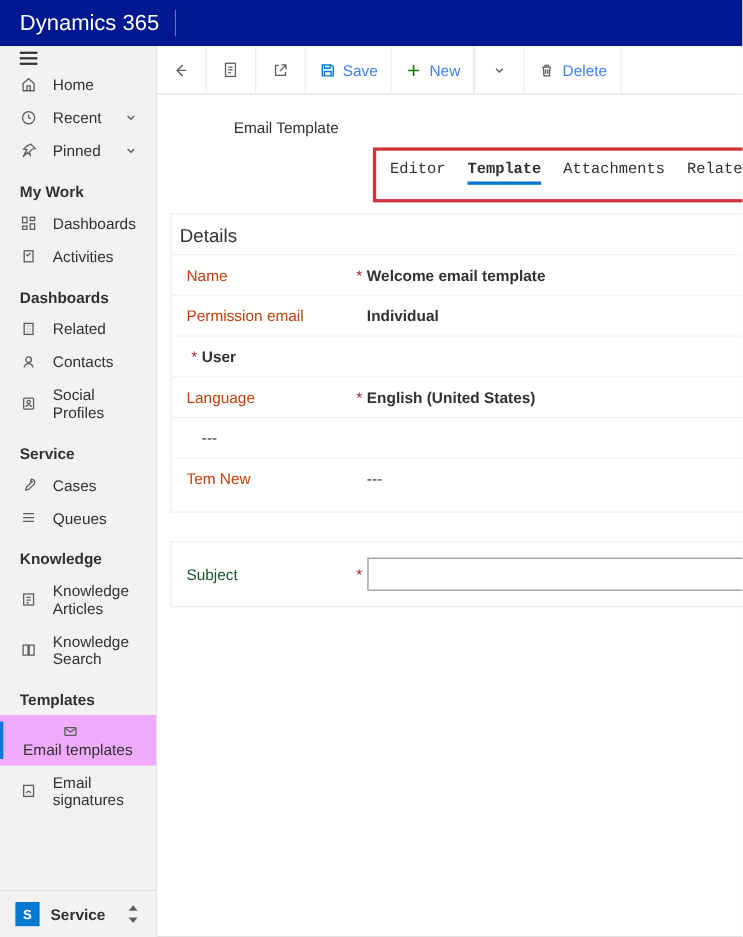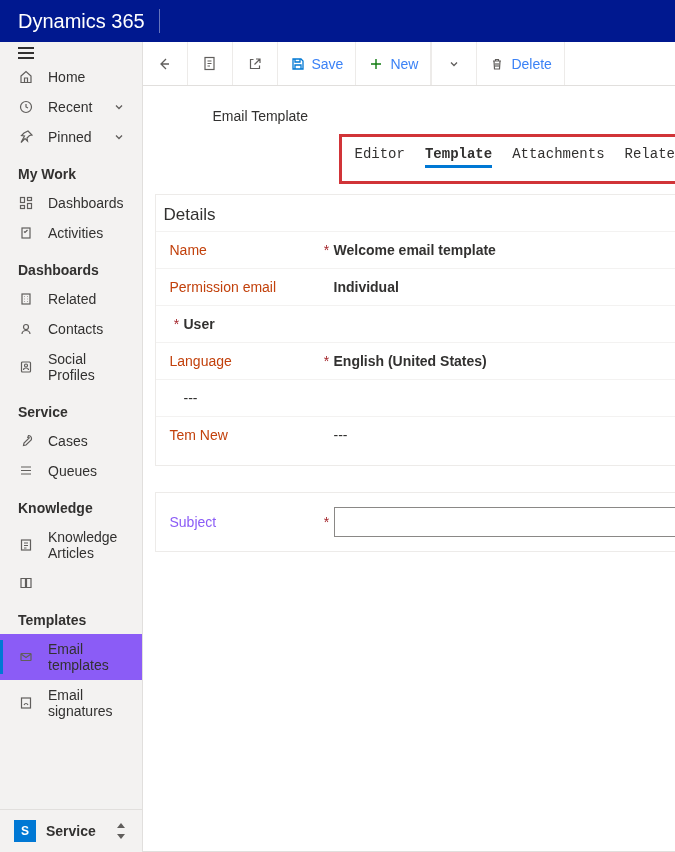--- a/index.html
+++ b/index.html
@@ -6,21 +6,21 @@
 body { font-family: "Segoe UI", Arial, sans-serif; font-size: 14px; color: #323130; background: #faf9f8; width: 675px; height: 852px; overflow: hidden; }
 .top-bar { background: #00188f; color: #fff; height: 42px; display: flex; align-items: center; padding: 0 18px; }
 .top-title { font-size: 20px; font-weight: 400; }
 .top-div { width: 1px; height: 24px; background: rgba(255,255,255,.4); margin-left: 14px; }
 .main { display: flex; height: calc(100% - 42px); }
 .sidebar { width: 183px; background: #f3f2f1; border-right: 1px solid #e1dfdd; display: flex; flex-direction: column; }
 .side-scroll { flex: 1; overflow: hidden; }
 .hamburger { padding: 10px 18px 8px; }
 .ham-lines { width: 16px; height: 2px; background: #323130; box-shadow: 0 -5px 0 #323130, 0 5px 0 #323130; }
 .nav-item { display: flex; align-items: center; padding: 7px 18px; cursor: pointer; position: relative; }
-.nav-item.selected { background: #8b5cf6; }
+.nav-item.selected { background: #f0abfc; flex-direction: column; }
 .nav-item.selected::before { content: ""; position: absolute; left: 0; top: 6px; bottom: 6px; width: 3px; background: #0078d4; }
 .nav-icon { width: 16px; height: 16px; margin-right: 14px; display: flex; align-items: center; justify-content: center; color: #605e5c; flex-shrink: 0; }
 .nav-chev { margin-left: auto; color: #605e5c; }
 .nav-group { padding: 14px 18px 6px; font-weight: 700; font-size: 14px; color: #323130; }
 .area-switch { border-top: 1px solid #e1dfdd; padding: 10px 14px; display: flex; align-items: center; background: #f3f2f1; }
 .area-tile { width: 22px; height: 22px; background: #0078d4; color: #fff; font-weight: 600; display: flex; align-items: center; justify-content: center; font-size: 12px; margin-right: 10px; }
 .area-label { font-weight: 600; flex: 1; }
 .area-arrows { width: 14px; height: 20px; position: relative; }
 .area-arrows::before, .area-arrows::after { content: ""; position: absolute; left: 3px; border-left: 4px solid transparent; border-right: 4px solid transparent; }
 .area-arrows::before { top: 2px; border-bottom: 5px solid #605e5c; }
@@ -39,21 +39,21 @@
 .tab-item.active::after { content: ""; position: absolute; left: 0; right: 0; bottom: 4px; height: 3px; background: #0078d4; }
 .red-box { pointer-events: none; position: absolute; inset: 0; border: 3px solid #d13438; }
 .details { margin: 10px 12px 0 12px; border: 1px solid #edebe9; padding: 10px 0 12px; }
 .sec-title { padding: 0 8px 6px; font-size: 17px; }
 .field-row { display: flex; align-items: center; padding: 10px 14px; border-top: 1px solid #f3f2f1; }
 .field-row:first-of-type { border-top: none; }
 .f-label { width: 150px; color: #c2410c; display: flex; align-items: center; gap: 6px; }
 .f-req { color: #a4262c; width: 14px; text-align: center; }
 .f-val { font-weight: 600; flex: 1; }
 .subject-block { margin: 26px 12px 0; border: 1px solid #edebe9; padding: 14px; display: flex; align-items: center; }
-.subj-label { width: 150px; color: #8b5cf6; }
+.subj-label { width: 150px; color: #14532d; }
 .subj-input { flex: 1; height: 30px; border: 1px solid #8a8886; padding: 0 6px; font-family: inherit; }
 svg { display: block; }
 </style>
 </head>
 <body>
 
 <div class="top-bar">
   <div class="top-title">Dynamics 365</div>
   <div class="top-div"></div>
 </div>
@@ -181,20 +181,21 @@
             </svg>
           </span>
         <span>Knowledge Articles</span>
       </div>
       <div class="nav-item">
         <span class="nav-icon">
             <svg width="14" height="14" viewBox="0 0 14 14" fill="none" stroke="#605e5c" stroke-width="1.2">
               <path d="M2 2.5h4.5v9H2zM7.5 2.5H12v9H7.5zM7 2.5v9"></path>
             </svg>
           </span>
+        <span>Knowledge Search</span>
       </div>
 
       <div class="nav-group">Templates</div>
       <div class="nav-item selected">
         <span class="nav-icon">
             <svg width="14" height="14" viewBox="0 0 14 14" fill="none" stroke="#605e5c" stroke-width="1.2">
               <rect x="2" y="3.5" width="10" height="7" rx=".5"></rect>
               <path d="M2 4l5 3.5L12 4"></path>
             </svg>
           </span>

